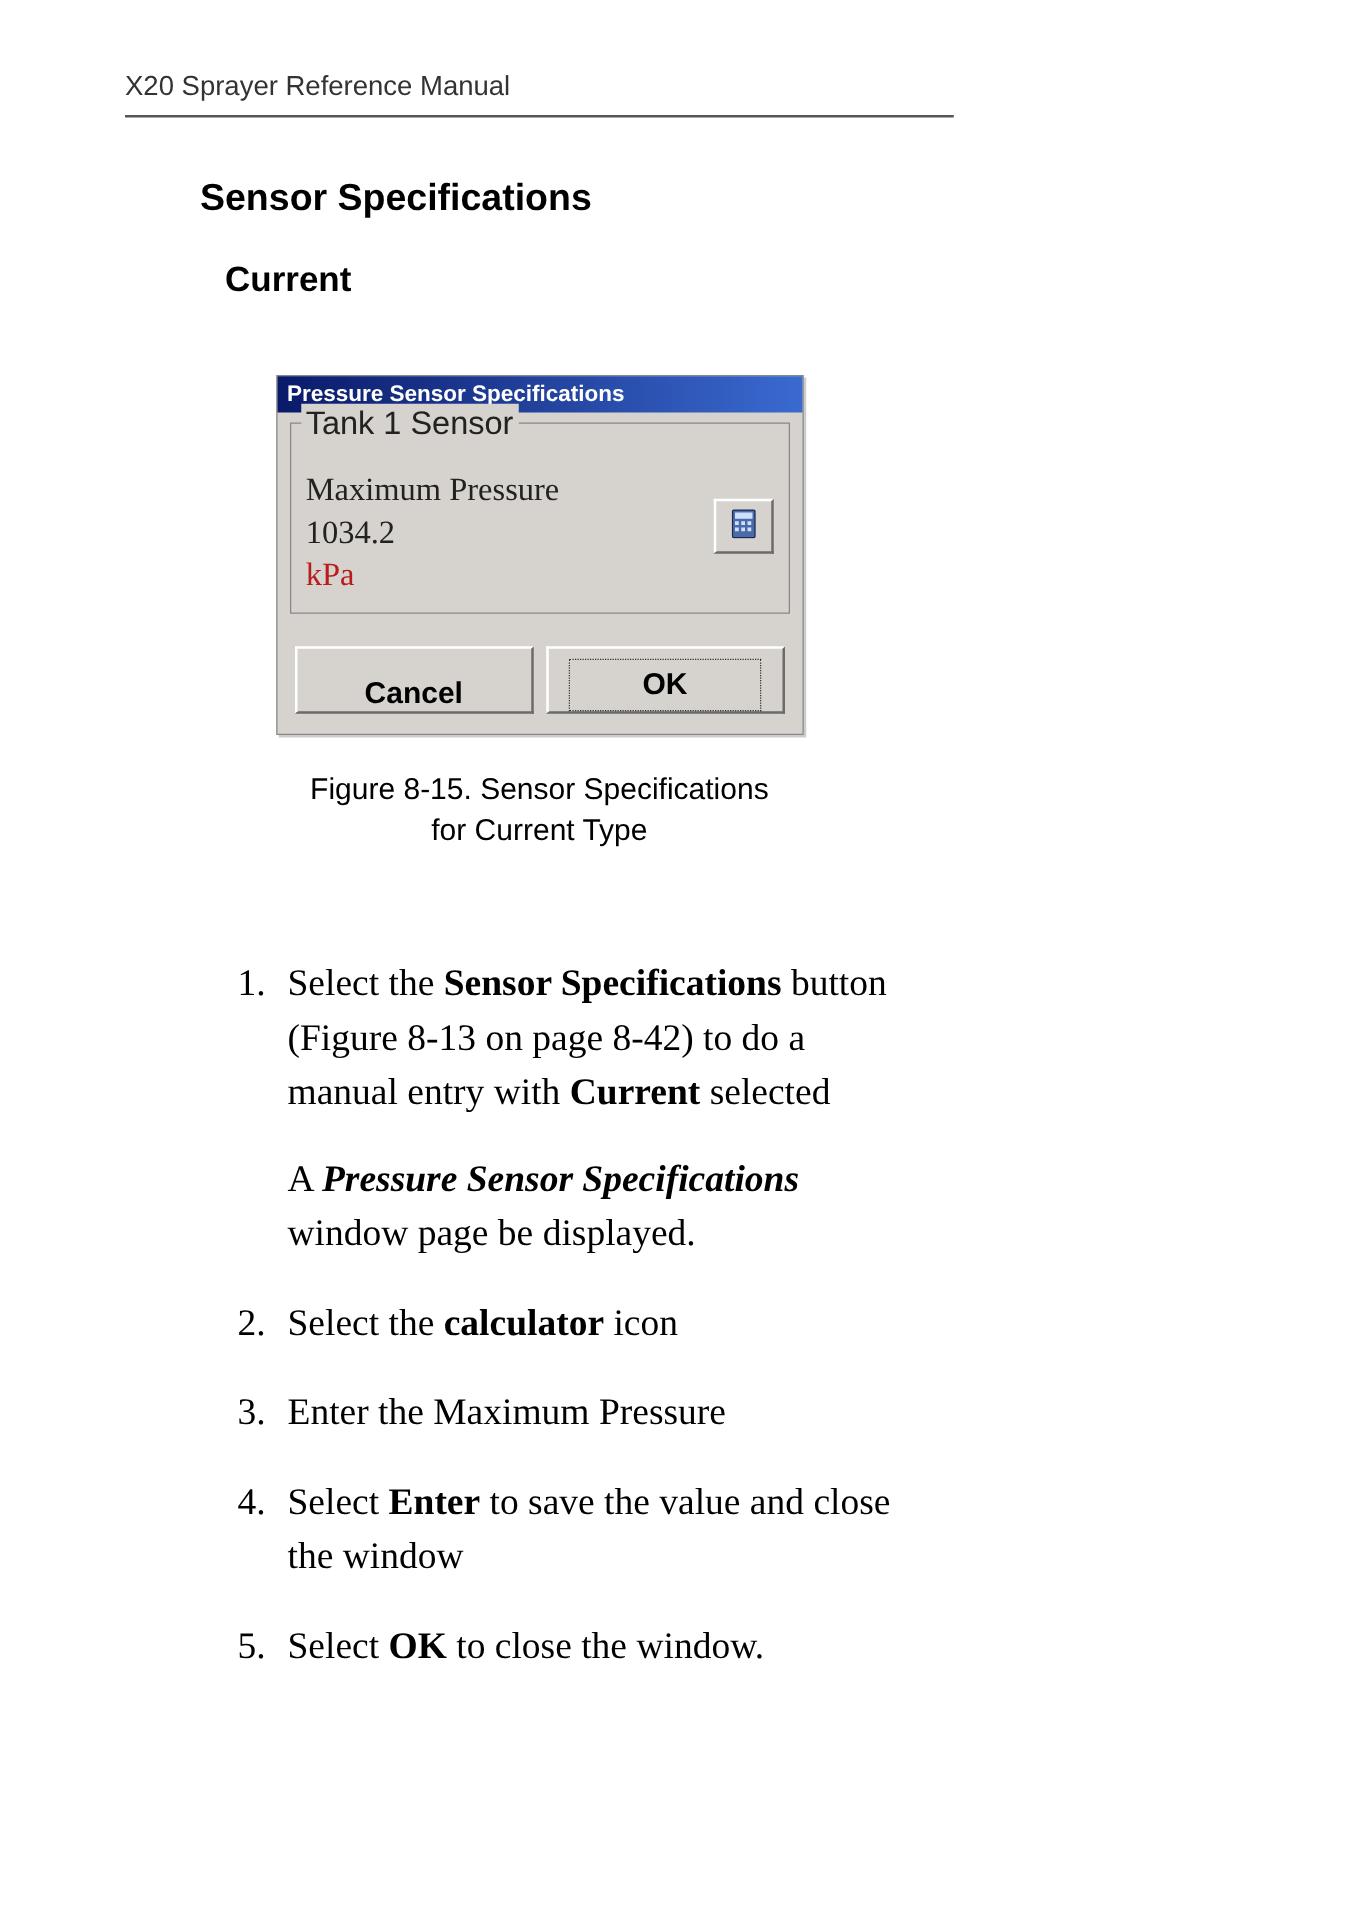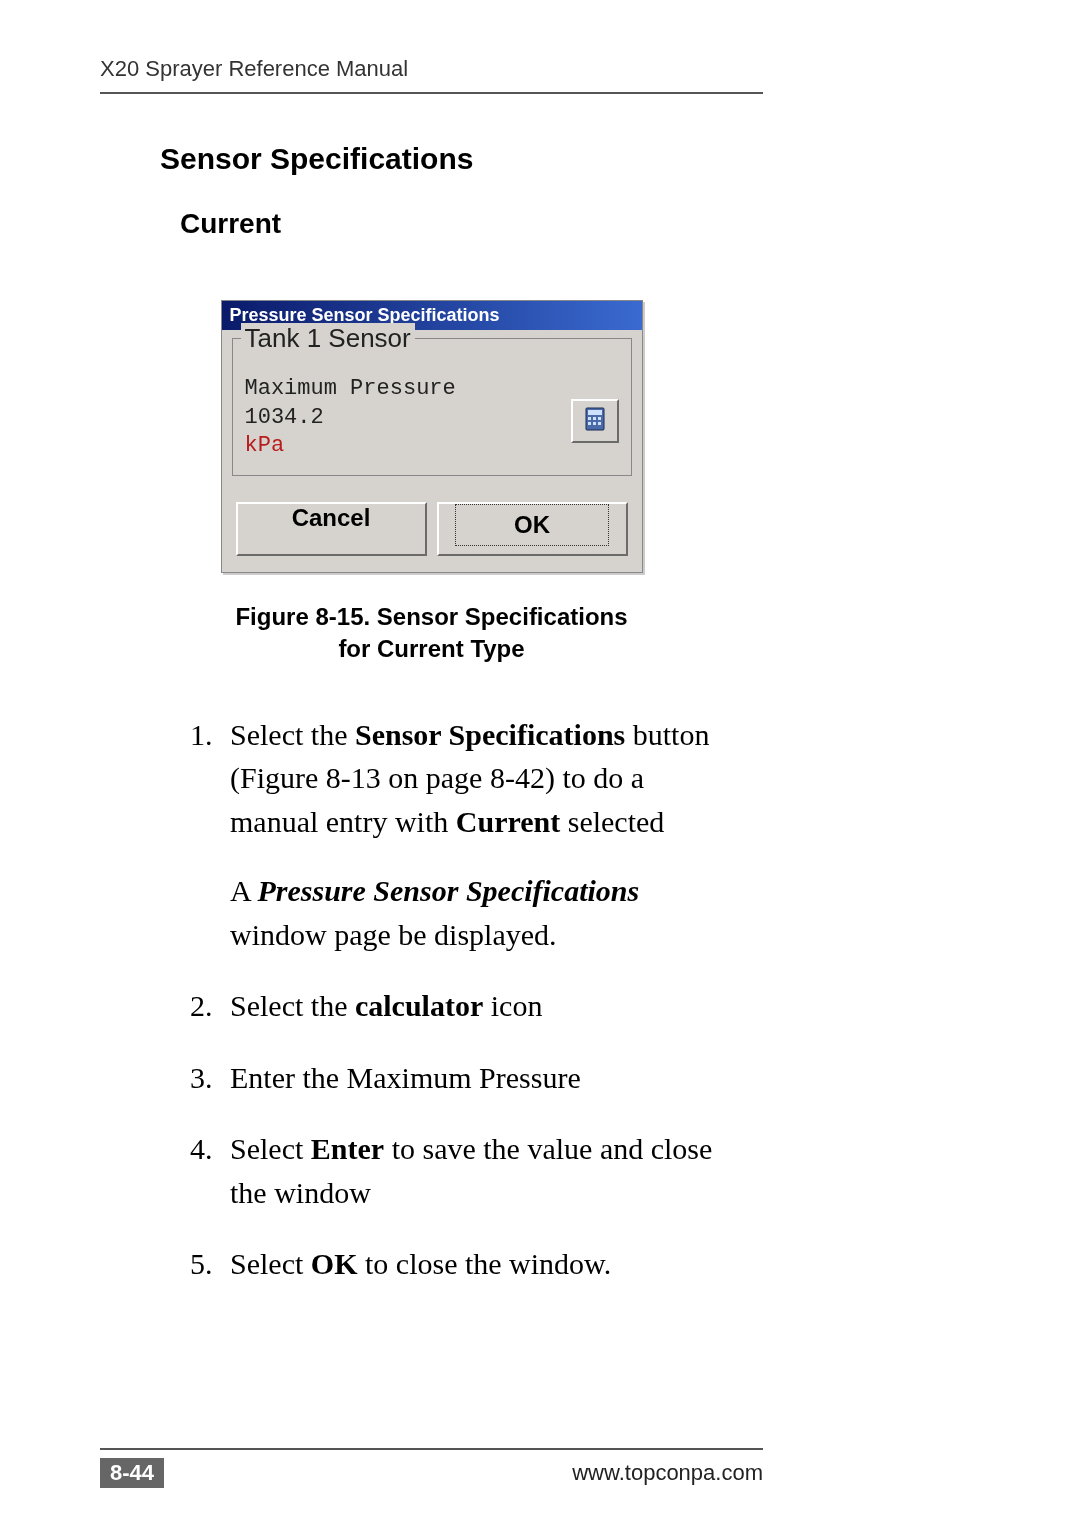--- a/index.html
+++ b/index.html
@@ -76,22 +76,22 @@
     font-size: 26px;
     color: #222;
   }
   .field-row {
     display: flex;
     align-items: flex-start;
     gap: 10px;
   }
   .field-text {
     flex: 1;
-    font-family: Liberation Mono, monospace;
-    font-size: 22px;
+    font-family: Liberation Serif, serif;
+    font-size: 26px;
     color: #222;
     line-height: 1.3;
   }
   .unit {
     display: block;
     color: #b91c1c;
   }
   .calc-btn {
     width: 44px;
     height: 40px;
@@ -116,34 +116,34 @@
     height: 50px;
     background: #d6d3ce;
     border-top: 2px solid #fff;
     border-left: 2px solid #fff;
     border-right: 2px solid #6b6b6b;
     border-bottom: 2px solid #6b6b6b;
     font-family: Arial, Helvetica, sans-serif;
     font-weight: 900;
     font-size: 24px;
     display: flex;
-    align-items: flex-start;
+    align-items: flex-end;
     justify-content: center;
   }
   .ok-inner {
     border: 1px dotted #333;
     padding: 6px 58px;
   }
   .caption {
     font-family: Arial, Helvetica, sans-serif;
-    font-weight: 700;
+    font-weight: 400;
     font-size: 24px;
     text-align: center;
     line-height: 1.35;
-    margin-bottom: 47px;
+    margin-bottom: 84px;
   }
   ol.steps {
     margin: 0 0 0 90px;
     padding: 0 40px 0 30px;
     list-style: decimal;
     font-size: 30px;
     line-height: 1.45;
   }
   ol.steps > li {
     margin-bottom: 28px;
@@ -246,18 +246,14 @@
     </li>
     <li>Enter the Maximum Pressure</li>
     <li>
       <span>Select </span><span class="bold">Enter</span><span> to save the value and close the window</span>
     </li>
     <li>
       <span>Select </span><span class="bold">OK</span><span> to close the window.</span>
     </li>
   </ol>
 
-  <div class="footer">
-    <span class="page-num">8-44</span>
-    <span class="footer-url">www.topconpa.com</span>
-  </div>
 
 </div>
 
 </body></html>

